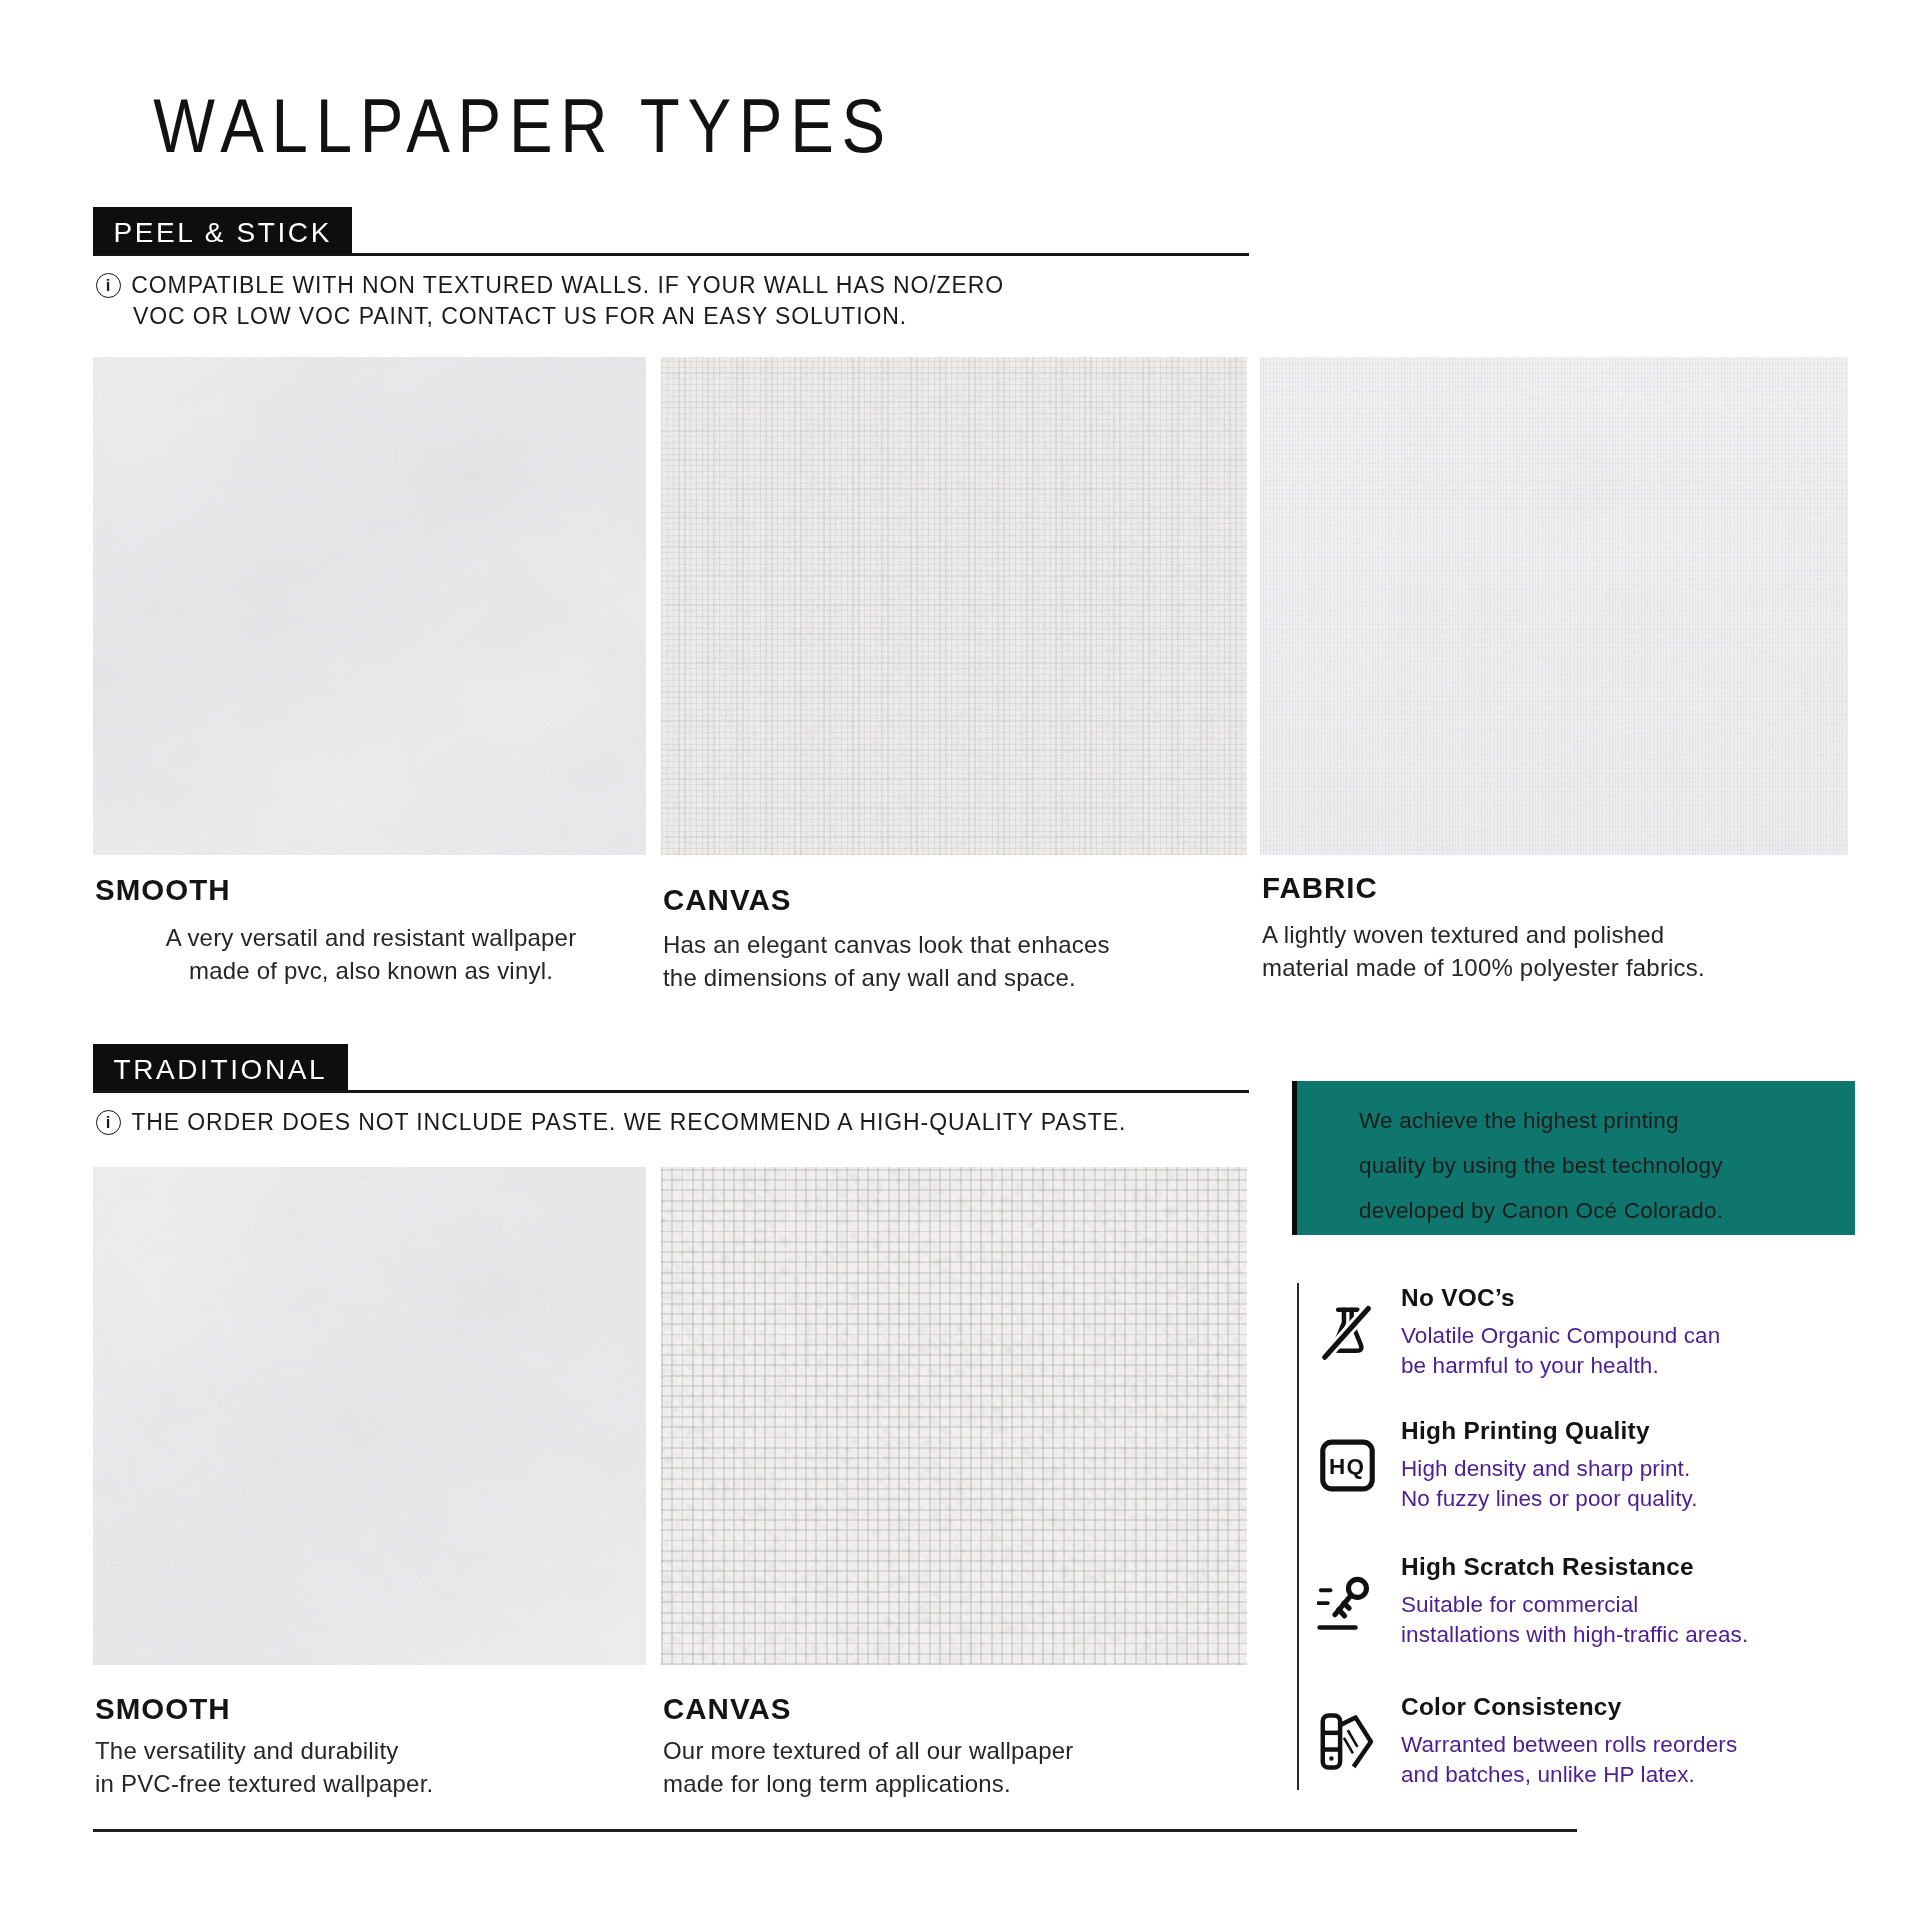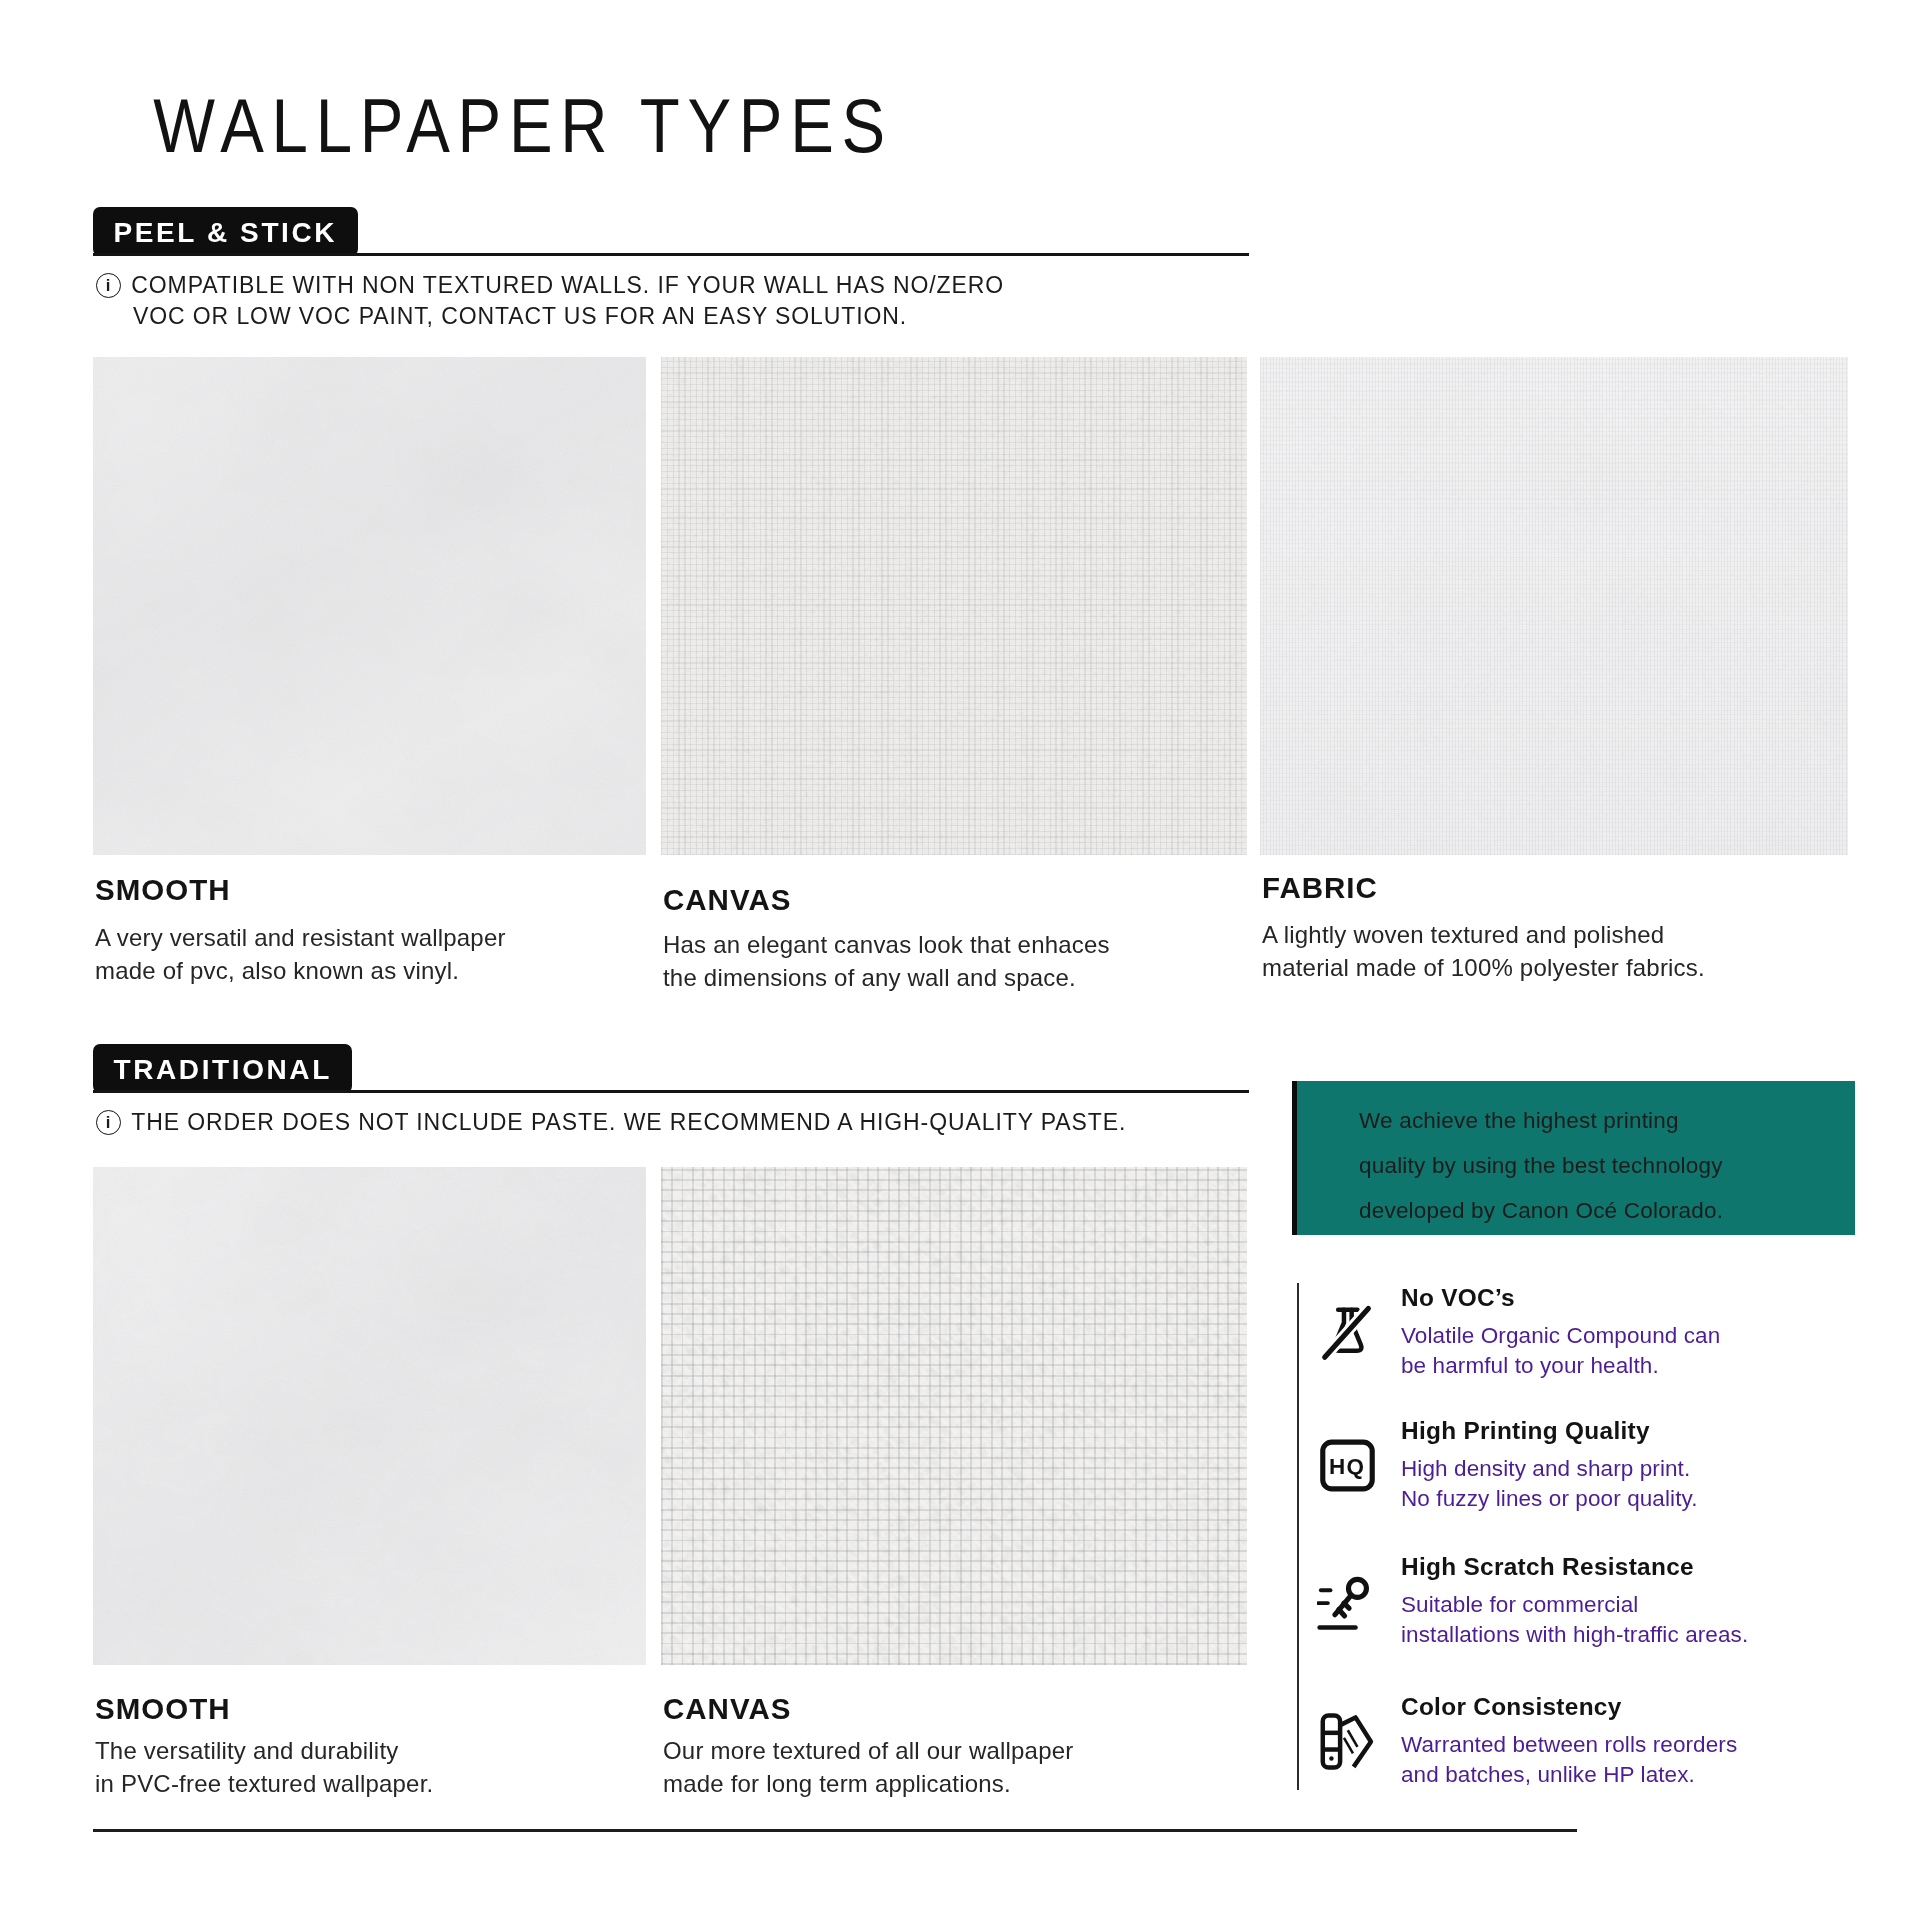--- a/index.html
+++ b/index.html
@@ -6,21 +6,21 @@
   .canvas{position:relative;width:1926px;height:1926px;background:#ffffff;overflow:hidden;
           font-family:"Liberation Sans","DejaVu Sans",sans-serif;color:#1f1f1f;}
 
   
   .main-title{position:absolute;left:93px;top:82px;width:1441px;text-align:left;}
   .main-title span{display:inline-block;font-size:76px;font-weight:300;letter-spacing:9px;
                    color:#121212;white-space:nowrap;transform:scaleX(0.86);transform-origin:center;}
 
   
   .badge{position:absolute;background:#0e0e0e;color:#ffffff;height:49px;line-height:51px;
-         padding:0 20.5px;font-size:28px;font-weight:700;letter-spacing:2.6px;white-space:nowrap;border-radius:7px;}
+         padding:0 20.5px;font-size:28px;font-weight:400;letter-spacing:2.6px;white-space:nowrap;}
   .b1{left:93px;top:207px;}
   .b2{left:93px;top:1044px;}
   .badge-line{position:absolute;background:#141414;height:3.2px;width:1156px;left:93px;}
   .l1{top:253px;} .l2{top:1090px;}
 
   
   .note{position:absolute;font-size:23px;letter-spacing:0.9px;color:#1b1b1b;}
   .n1{left:96px;top:270px;} .n2{left:96px;top:1107px;}
   .note-row{display:flex;align-items:flex-start;line-height:31px;}
   .note-row.ind{margin-left:37px;}
@@ -151,21 +151,21 @@
   <div class="swatch s3">
     <svg class="tex" viewBox="0 0 916 776" width="588" height="498">
       <rect width="100%" height="100%" filter="url(#cloud)" opacity="0.45"></rect>
       <rect width="100%" height="100%" filter="url(#rough2)" opacity="0.30"></rect>
       <rect width="100%" height="100%" filter="url(#grain)" opacity="0.7"></rect>
     </svg>
     <div class="overlay linen"></div>
   </div>
 
   <div class="sw-label" style="left:95px;top:873px;">SMOOTH</div>
-  <div class="sw-desc" style="left:95px;top:921px;width:552px;">
+  <div class="sw-desc" style="left:95px;top:921px;width:552px;text-align:center;">
     <span>A very versatil and resistant wallpaper</span><br>
     <span>made of pvc, also known as vinyl.</span>
   </div>
 
   <div class="sw-label" style="left:663px;top:883px;">CANVAS</div>
   <div class="sw-desc" style="left:663px;top:928px;width:584px;">
     <span>Has an elegant canvas look that enhaces</span><br>
     <span>the dimensions of any wall and space.</span>
   </div>
 

